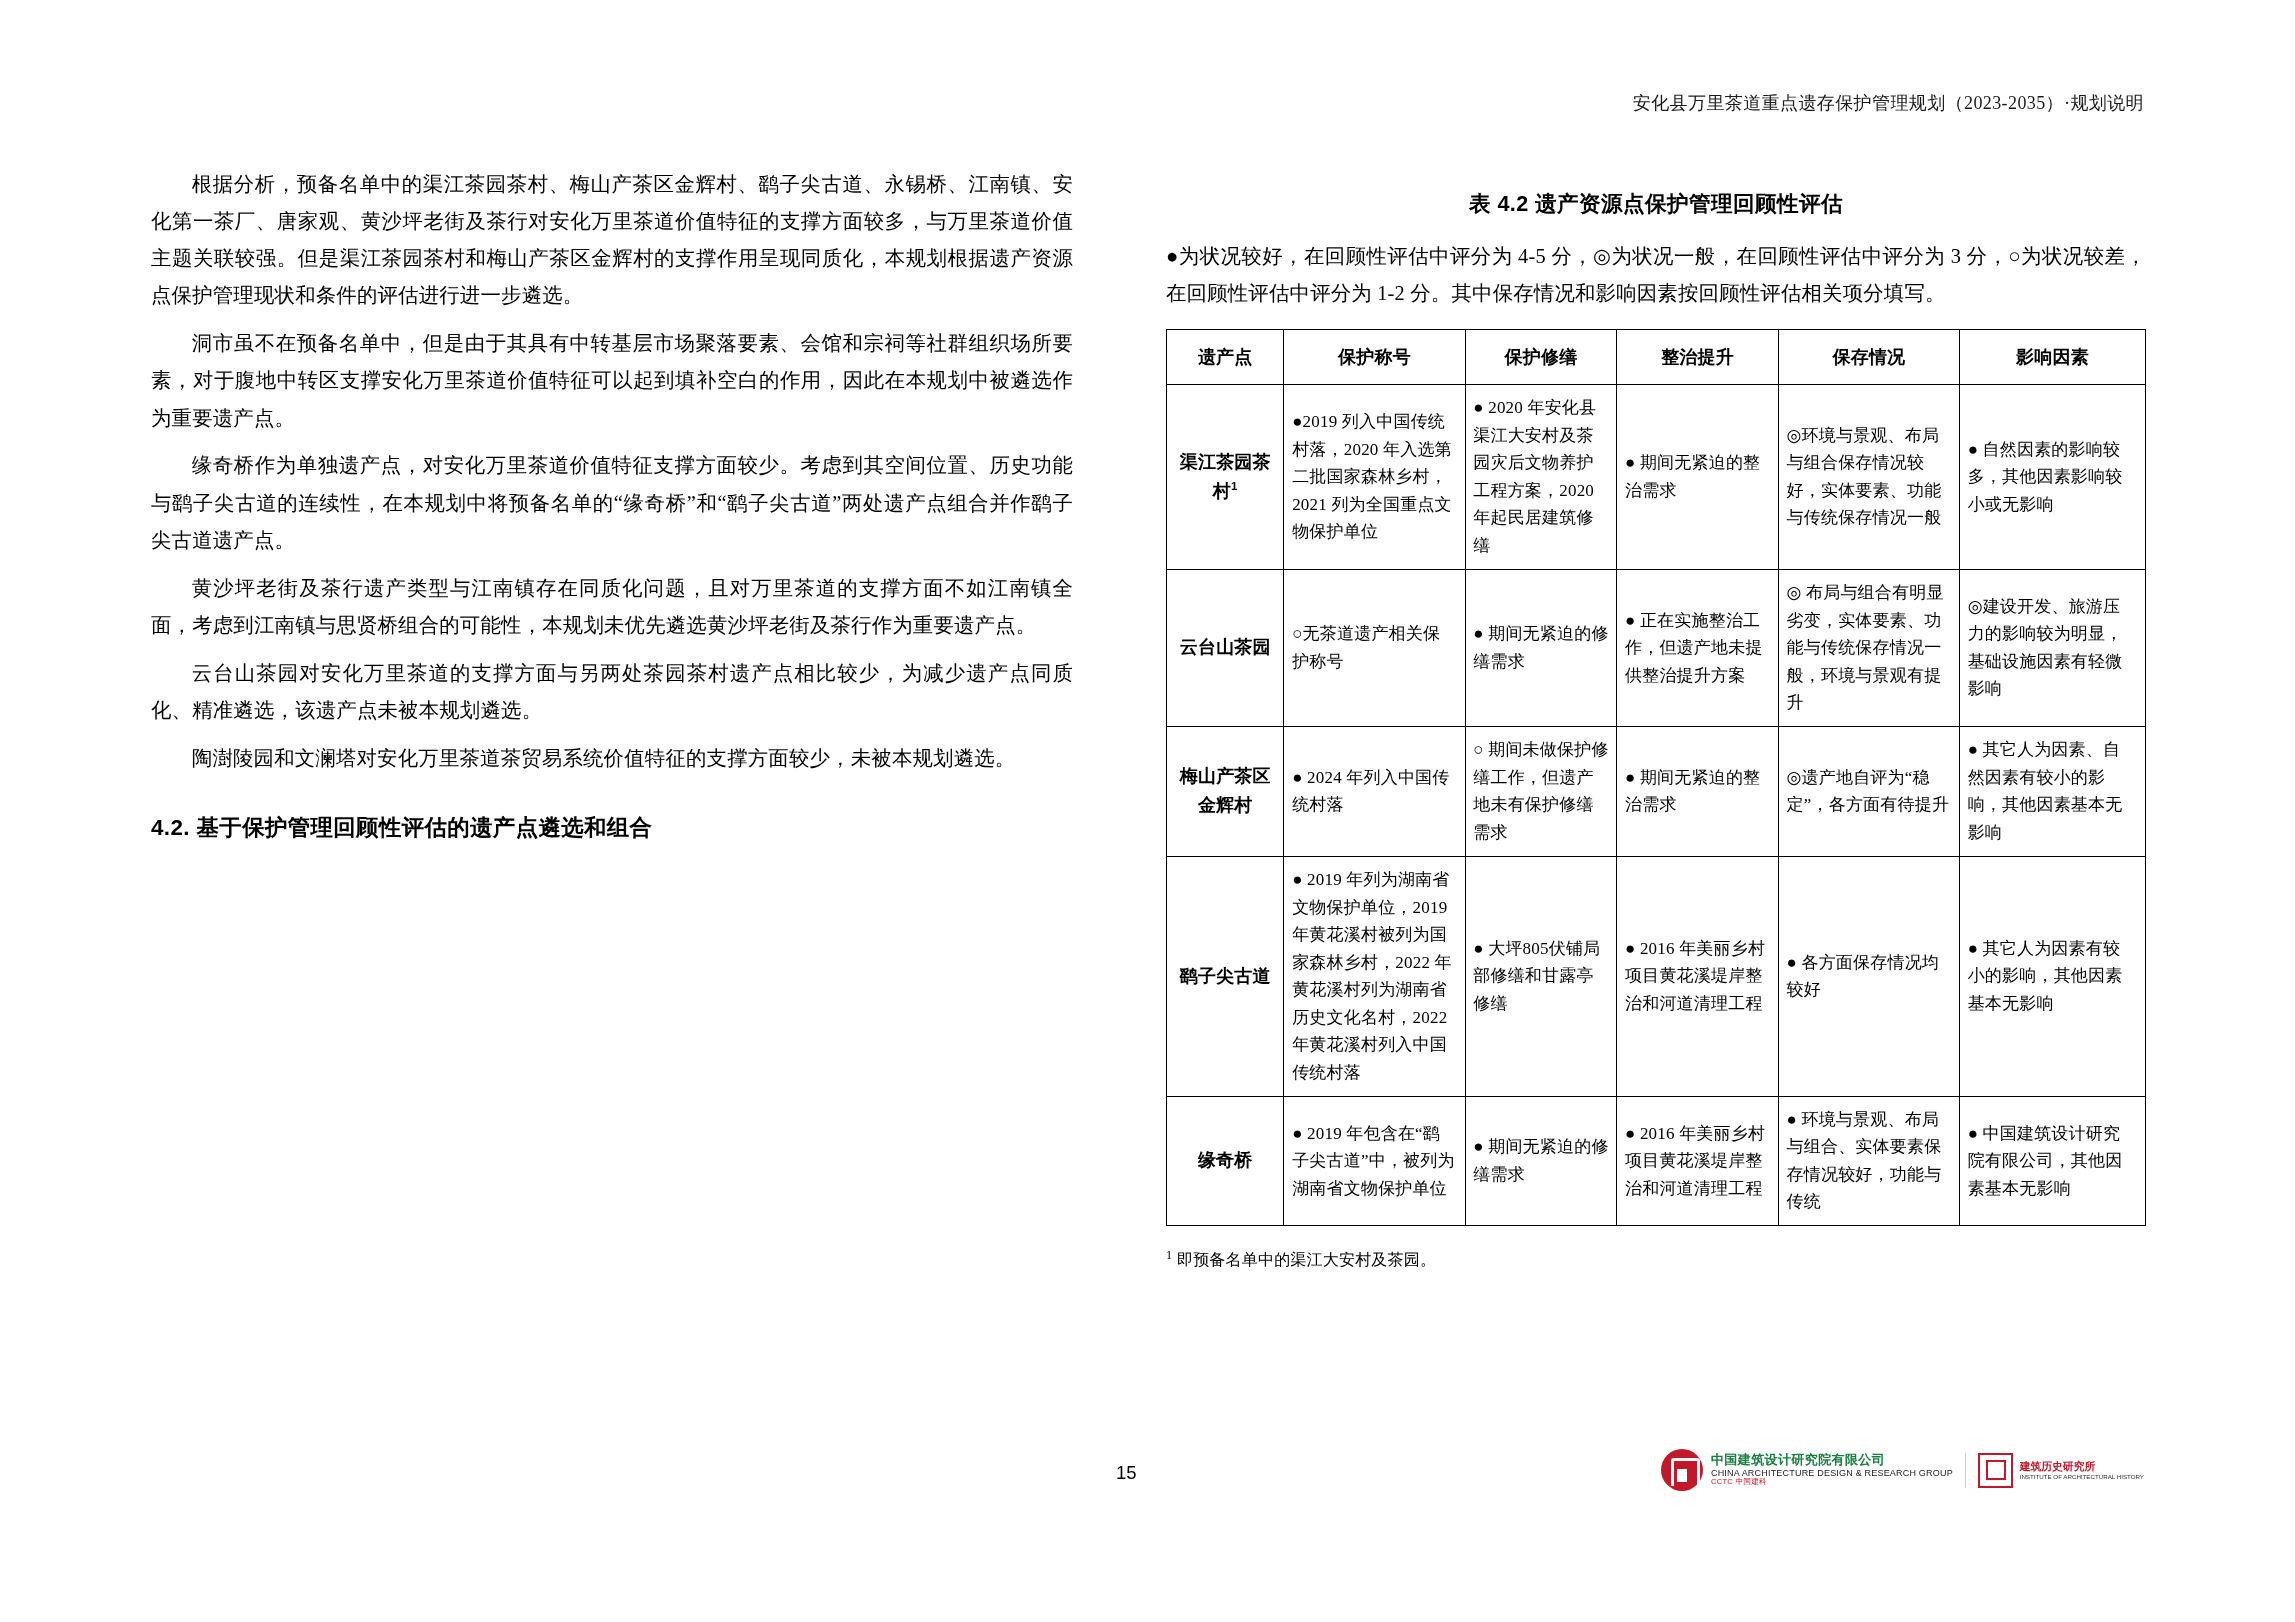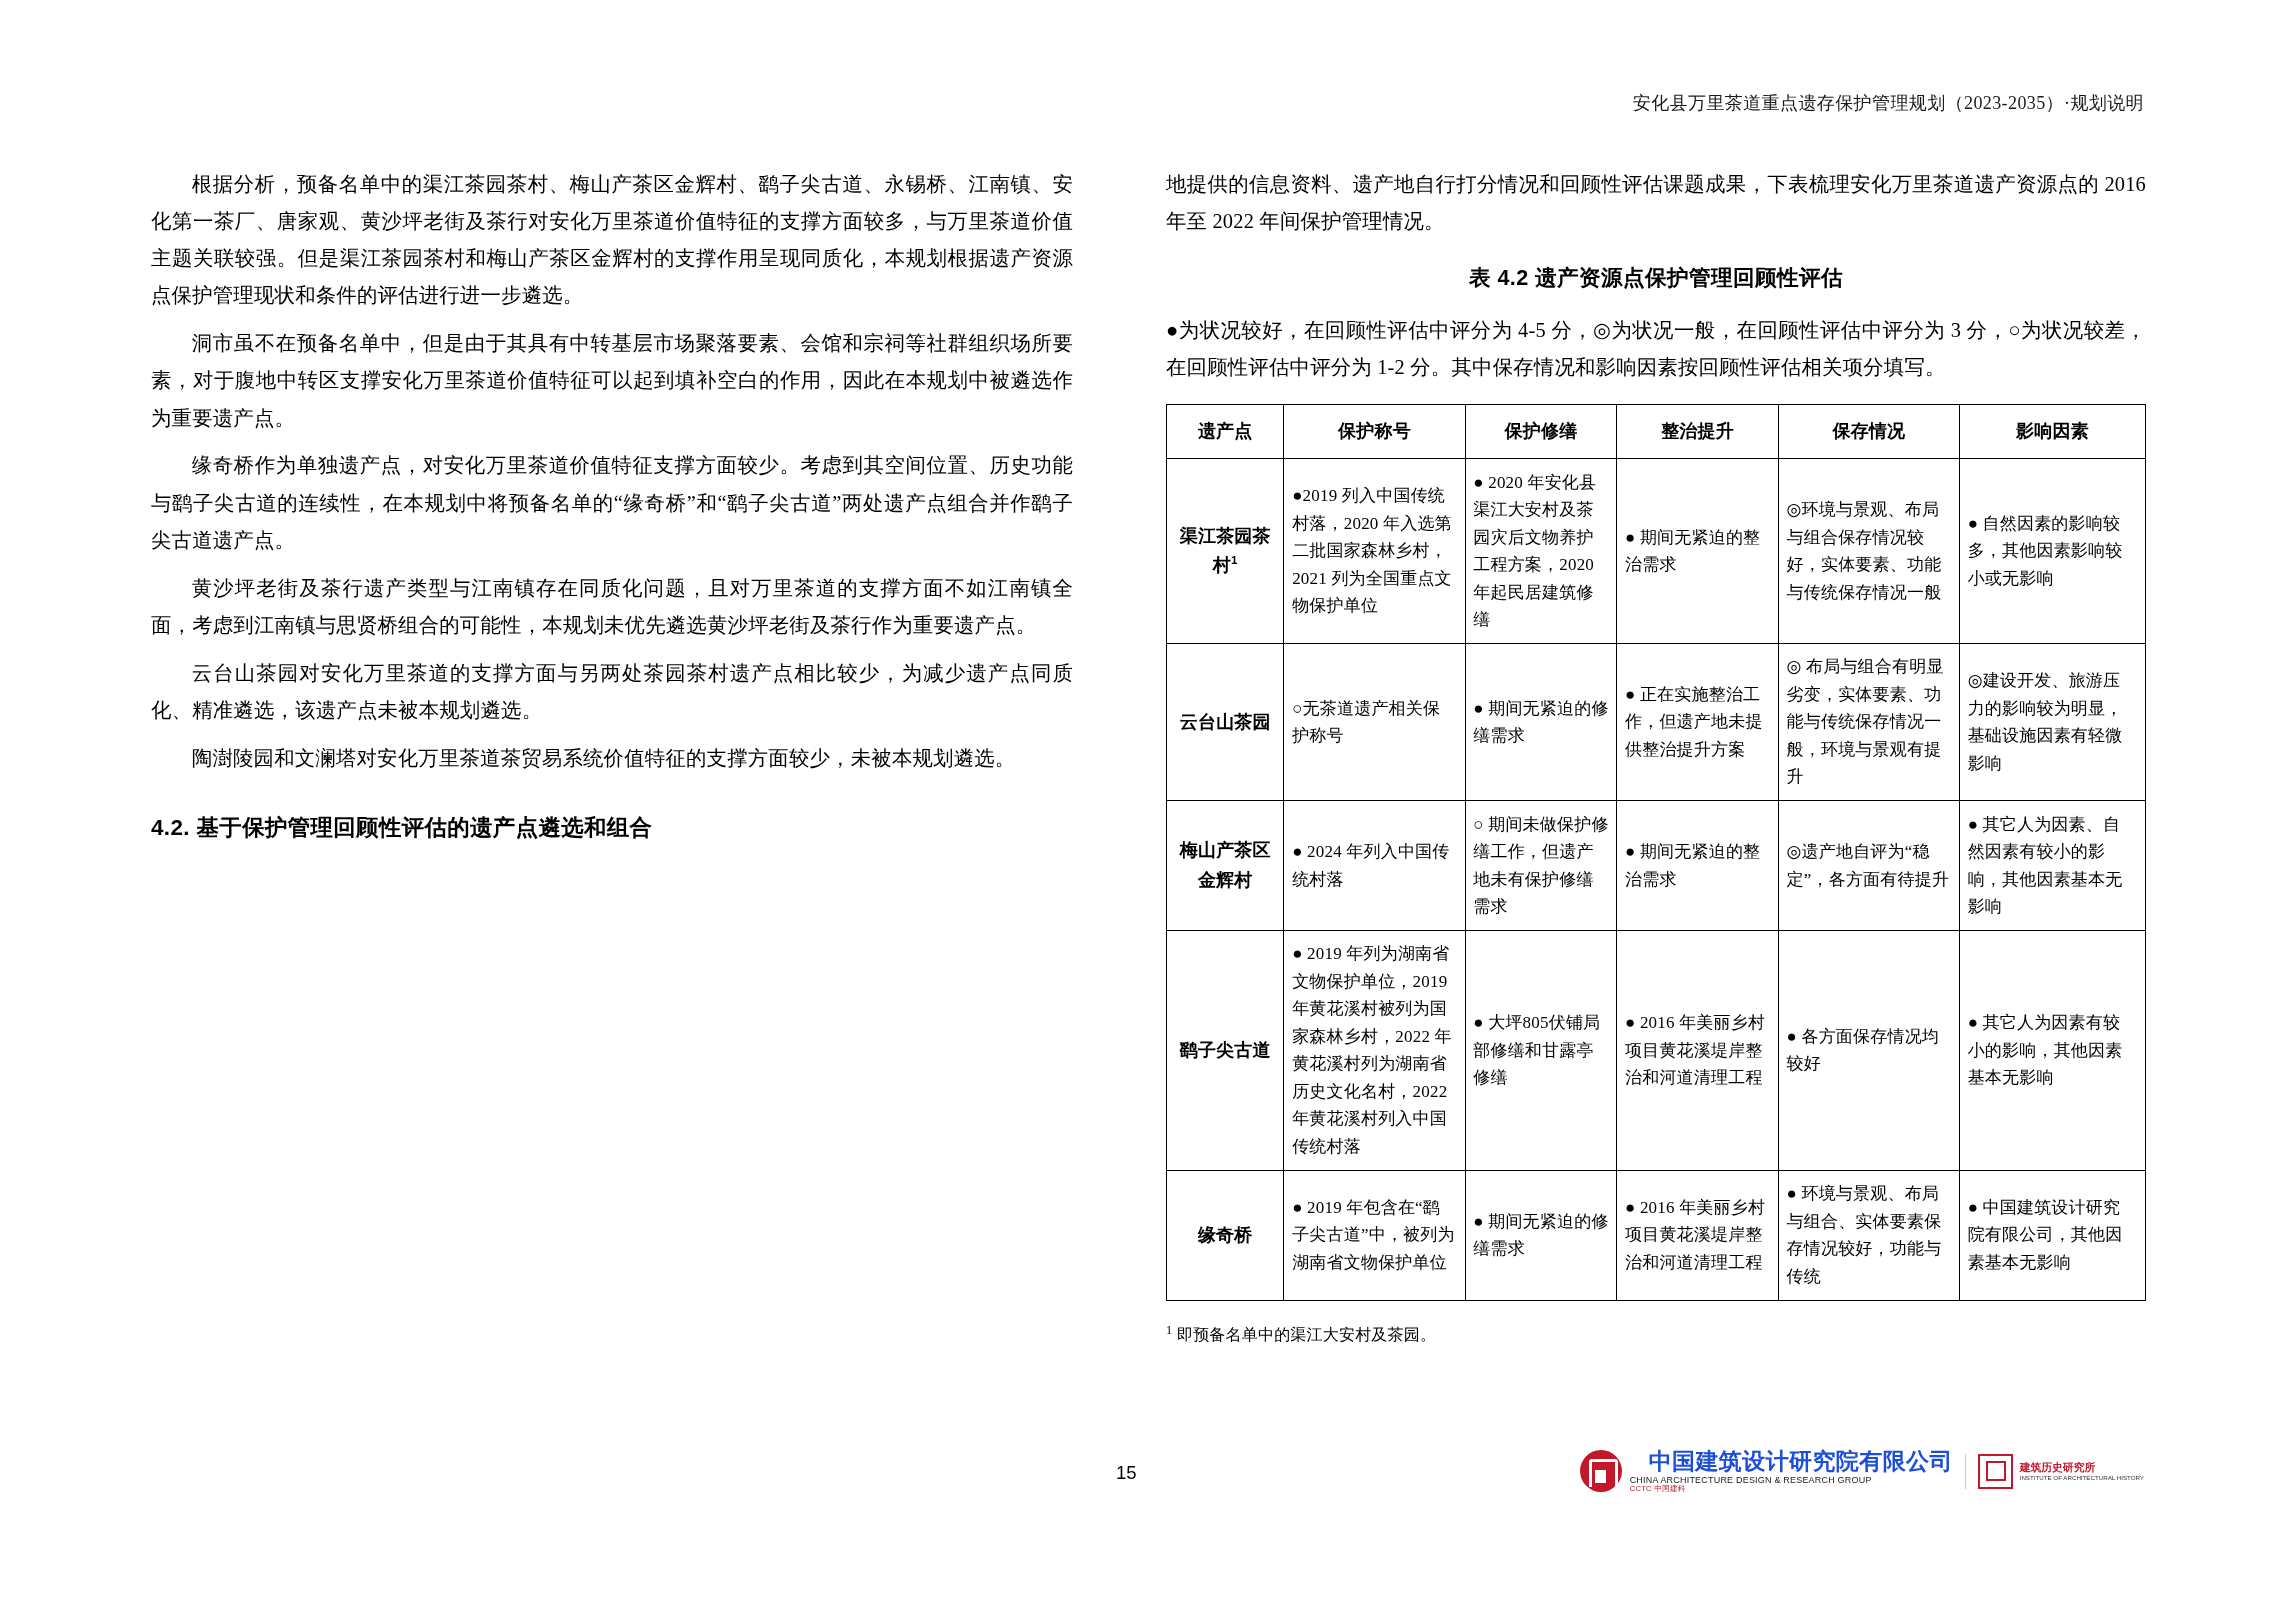--- a/index.html
+++ b/index.html
@@ -174,27 +174,26 @@
     left: 15.4px;
     top: 20px;
     width: 10.8px;
     height: 13px;
     background: #ffffff;
   }
   .logo-text {
     line-height: 1.12;
   }
   .logo-cn {
-    font-size: 23px;
-    font-weight: bold;
-    color: #1d4ed8;
+    font-size: 13px;
+    font-weight: bold;
+    color: #15803d;
     font-family: "Liberation Sans", "DejaVu Sans", sans-serif;
     letter-spacing: 0.4px;
     white-space: nowrap;
-    margin-left: 19px;
   }
   .logo-en {
     font-size: 9px;
     color: #222;
     font-family: "Liberation Sans", "DejaVu Sans", sans-serif;
     letter-spacing: 0.2px;
     white-space: nowrap;
   }
   .logo-sub {
     font-size: 7.7px;
@@ -256,21 +255,20 @@
       <p class="body">根据分析，预备名单中的渠江茶园茶村、梅山产茶区金辉村、鹞子尖古道、永锡桥、江南镇、安化第一茶厂、唐家观、黄沙坪老街及茶行对安化万里茶道价值特征的支撑方面较多，与万里茶道价值主题关联较强。但是渠江茶园茶村和梅山产茶区金辉村的支撑作用呈现同质化，本规划根据遗产资源点保护管理现状和条件的评估进行进一步遴选。</p>
       <p class="body">洞市虽不在预备名单中，但是由于其具有中转基层市场聚落要素、会馆和宗祠等社群组织场所要素，对于腹地中转区支撑安化万里茶道价值特征可以起到填补空白的作用，因此在本规划中被遴选作为重要遗产点。</p>
       <p class="body">缘奇桥作为单独遗产点，对安化万里茶道价值特征支撑方面较少。考虑到其空间位置、历史功能与鹞子尖古道的连续性，在本规划中将预备名单的“缘奇桥”和“鹞子尖古道”两处遗产点组合并作鹞子尖古道遗产点。</p>
       <p class="body">黄沙坪老街及茶行遗产类型与江南镇存在同质化问题，且对万里茶道的支撑方面不如江南镇全面，考虑到江南镇与思贤桥组合的可能性，本规划未优先遴选黄沙坪老街及茶行作为重要遗产点。</p>
       <p class="body">云台山茶园对安化万里茶道的支撑方面与另两处茶园茶村遗产点相比较少，为减少遗产点同质化、精准遴选，该遗产点未被本规划遴选。</p>
       <p class="body">陶澍陵园和文澜塔对安化万里茶道茶贸易系统价值特征的支撑方面较少，未被本规划遴选。</p>
       <h2 class="section">4.2. 基于保护管理回顾性评估的遗产点遴选和组合</h2>
     </div>
 
     <div class="col-right">
-      <p class="body" style="text-indent:0;">地提供的信息资料、遗产地自行打分情况和回顾性评估课题成果，下表梳理安化万里茶道遗产资源点的 2016 年至 2022 年间保护管理情况。</p>
       <div class="tbl-title">表 4.2 遗产资源点保护管理回顾性评估</div>
       <div class="legend">●为状况较好，在回顾性评估中评分为 4-5 分，◎为状况一般，在回顾性评估中评分为 3 分，○为状况较差，在回顾性评估中评分为 1-2 分。其中保存情况和影响因素按回顾性评估相关项分填写。</div>
 
       <table class="heritage">
         <colgroup>
           <col class="col-w1">
             <col class="col-w2">
             <col class="col-w3">
           <col class="col-w4">
             <col class="col-w5">

